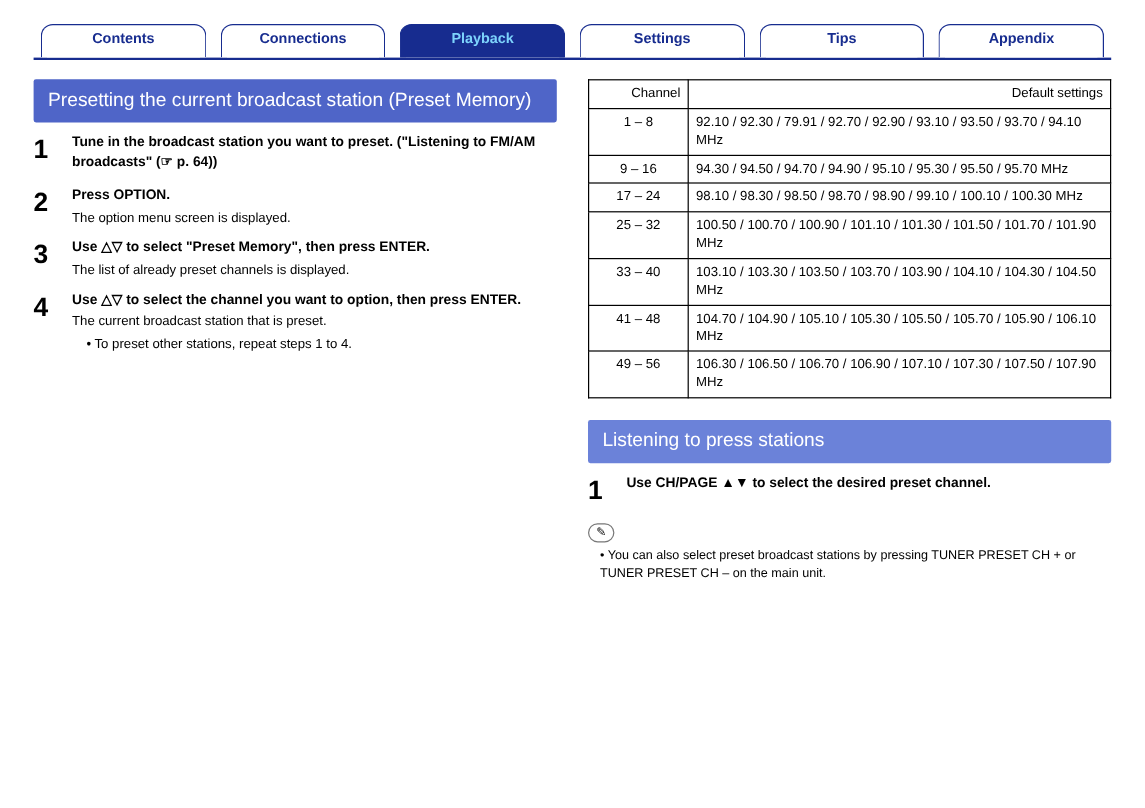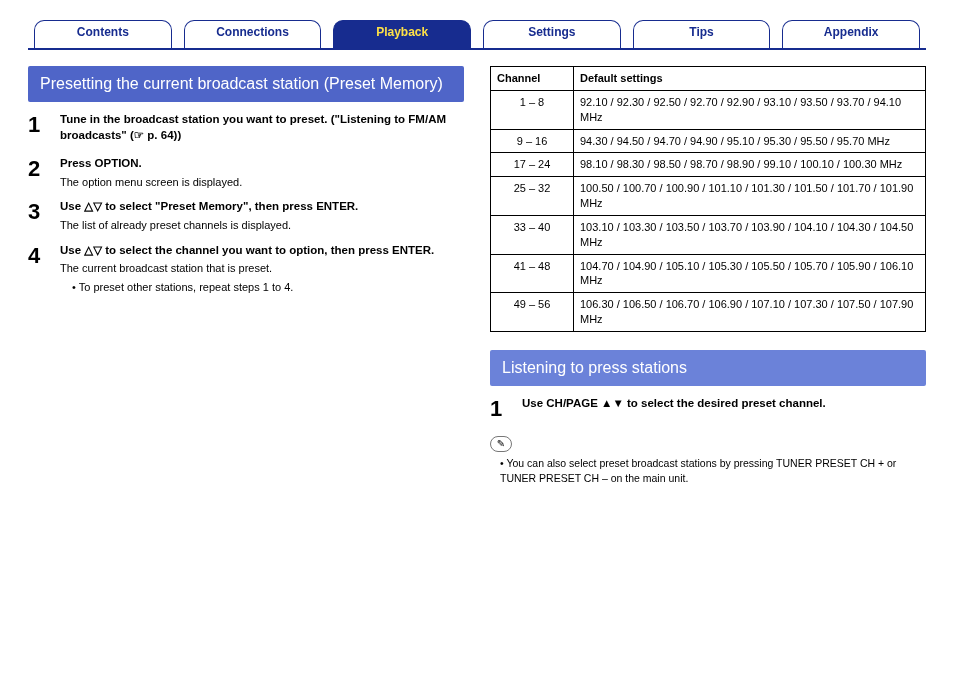--- a/index.html
+++ b/index.html
@@ -1,40 +1,40 @@
 <!DOCTYPE html>
 <html><head>
 <meta charset="utf-8">
 <style>
   html,body{margin:0;padding:0;font-family:Arial,Helvetica,sans-serif;background:#fff;color:#000}
   .page{width:954px;height:673px;box-sizing:border-box;padding:20px 28px 10px 28px;position:relative}
   
   .tabs{display:flex;gap:0;border-bottom:2px solid #172c8f;height:28px}
   .tab{flex:1;text-align:center;font-size:12px;font-weight:bold;color:#172c8f;position:relative;line-height:22px;border-top:1px solid #172c8f;border-left:1px solid #172c8f;border-right:1px solid #172c8f;border-top-left-radius:10px;border-top-right-radius:10px;margin:0 6px;background:#fff;cursor:pointer}
-  .tab.active{background:#172c8f;color:#fde047}
+  .tab.active{background:#172c8f;color:#7dd3fc}
   
   .body{display:flex;gap:26px;margin-top:16px}
   .col{flex:1;min-width:0}
   
   .sec-head{background:#4f65c8;color:#fff;font-size:16px;font-weight:normal;padding:8px 12px;border-radius:2px;line-height:1.25}
   .sec-head.listen{background:#6b82d9}
   .intro{font-size:11px;margin:8px 0 2px 0;line-height:1.35}
   .intro2{font-size:11px;margin:2px 0 14px 0}
   
   .step{display:flex;gap:14px;margin:10px 0 6px 0}
   .num{font-size:22px;font-weight:bold;min-width:18px}
   .step-body{flex:1;font-size:11px;line-height:1.35}
   .step-title{font-weight:bold;font-size:11.5px;margin-bottom:3px}
   .step-sub{font-size:11px;margin-top:2px}
   .bullet{font-size:11px;margin-left:12px;margin-top:4px}
   .bullet::before{content:"• ";}
   
   table.preset{border-collapse:collapse;width:100%;font-size:11px}
   table.preset th,table.preset td{border:1px solid #000;padding:4px 6px;text-align:left;vertical-align:top;line-height:1.35}
-  table.preset th{font-weight:bold;text-align:left;background:#fff}
+  table.preset th{font-weight:normal;text-align:right;background:#fff}
   table.preset td.ch{text-align:center;white-space:nowrap;width:70px}
   .noteicon{border:1px solid #777;border-radius:10px;width:20px;height:14px;display:flex;align-items:center;justify-content:center;font-size:10px;margin:14px 0 4px 0}
   .note{font-size:10.5px;margin-left:10px;line-height:1.4}
   .note::before{content:"• ";}
   
   .bottom{position:absolute;left:28px;right:28px;bottom:16px;display:flex;align-items:center;justify-content:space-between}
   .btns-left{display:flex;gap:40px;align-items:center}
   .pill{background:#172c8f;color:#fff;font-size:11px;font-weight:bold;padding:6px 18px;border-radius:14px;cursor:pointer}
   .pagenum{font-size:11px;margin:0 30px}
   .nav-icons{display:flex;gap:10px;align-items:center}
@@ -96,21 +96,21 @@
     <table class="preset">
       <thead>
         <tr>
           <th>Channel</th>
           <th>Default settings</th>
         </tr>
       </thead>
       <tbody>
         <tr>
               <td class="ch">1 – 8</td>
-              <td>92.10 / 92.30 / 92.50 / 92.70 / 92.90 / 93.10 / 93.50 / 93.70 / 94.10 MHz</td>
+              <td>92.10 / 92.30 / 79.91 / 92.70 / 92.90 / 93.10 / 93.50 / 93.70 / 94.10 MHz</td>
             </tr>
         <tr>
               <td class="ch">9 – 16</td>
               <td>94.30 / 94.50 / 94.70 / 94.90 / 95.10 / 95.30 / 95.50 / 95.70 MHz</td>
             </tr>
         <tr>
               <td class="ch">17 – 24</td>
               <td>98.10 / 98.30 / 98.50 / 98.70 / 98.90 / 99.10 / 100.10 / 100.30 MHz</td>
             </tr>
         <tr>

